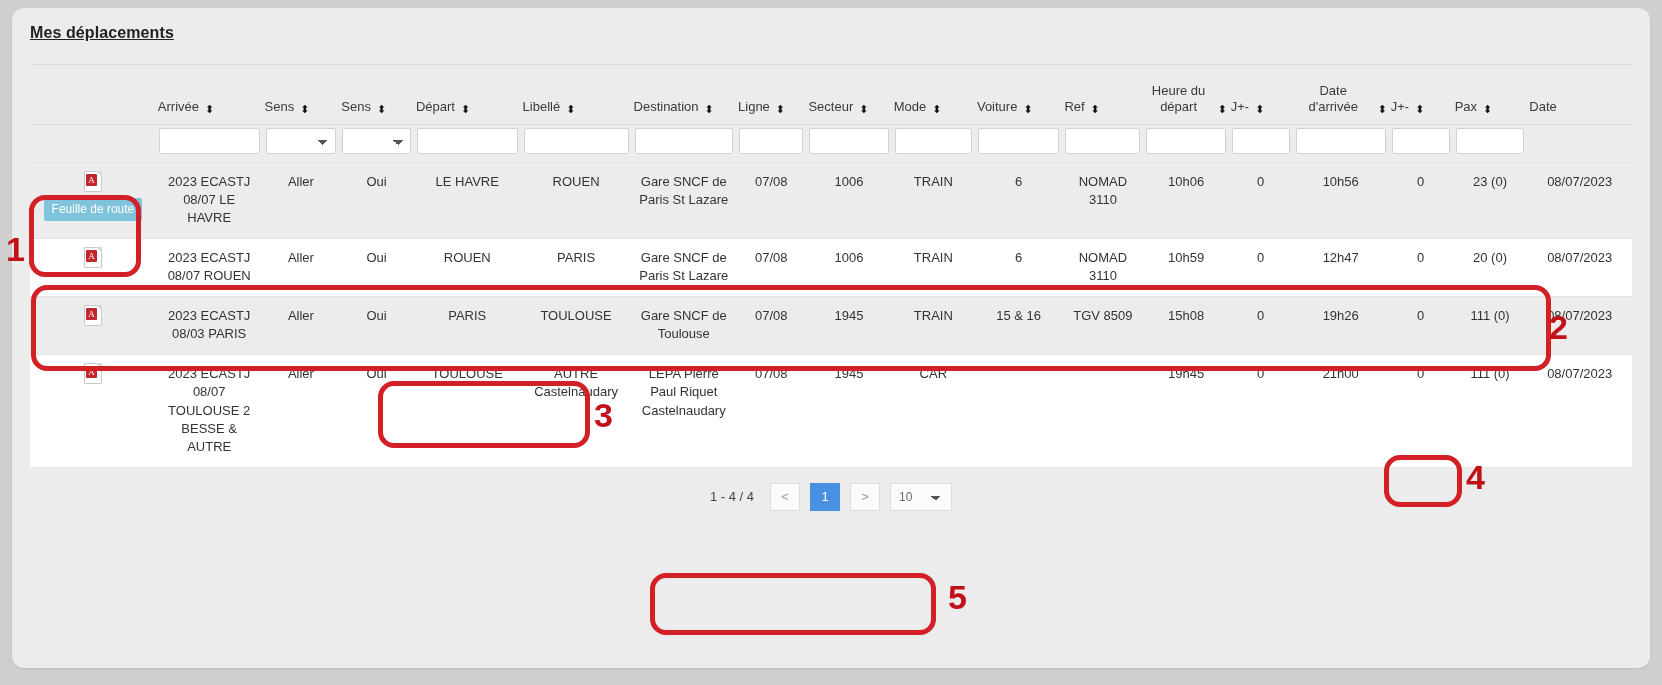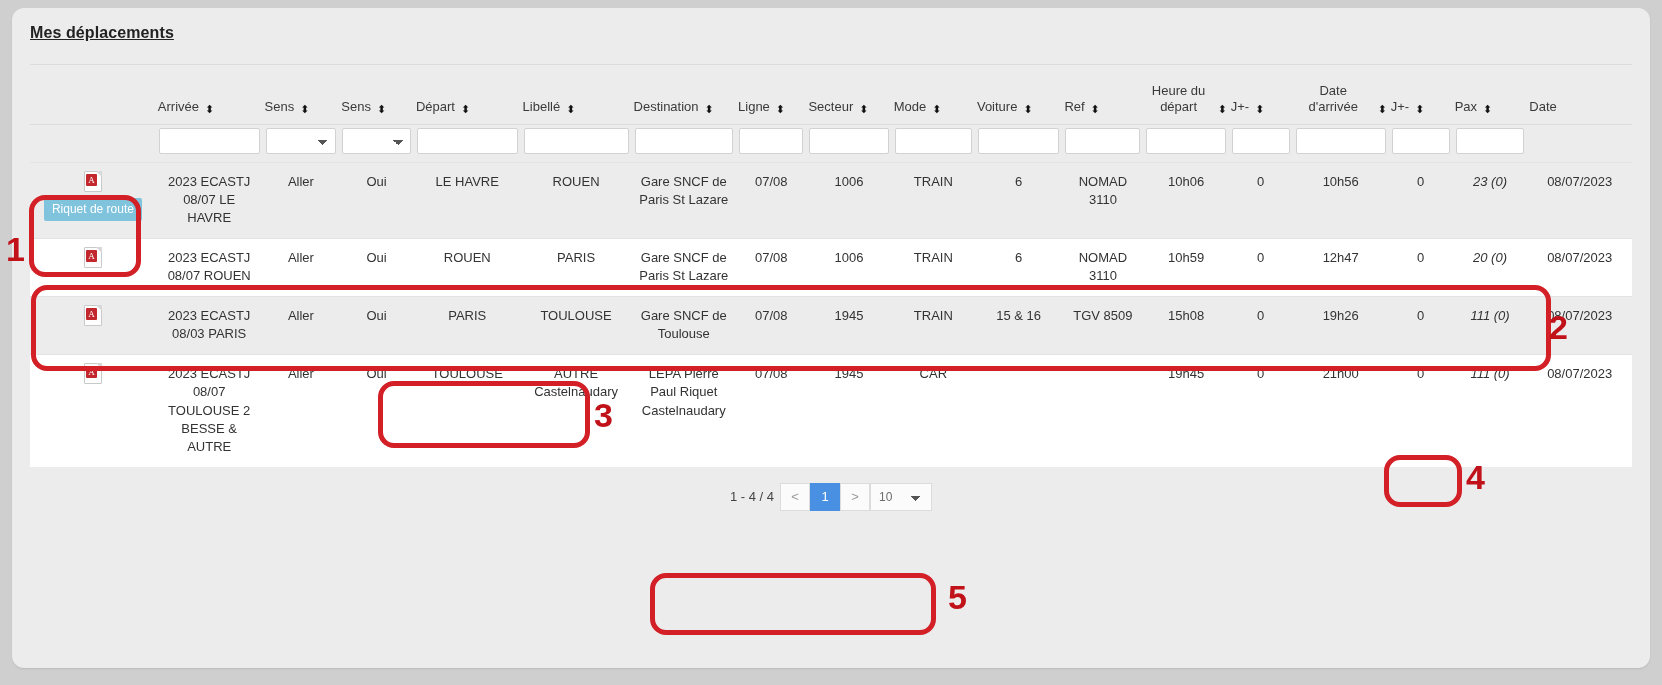--- a/index.html
+++ b/index.html
@@ -113,21 +113,21 @@
     text-align: center;
     vertical-align: top;
     padding: 10px 4px 10px 4px;
     line-height: 1.42;
     border-top: 1px solid #e3e3e3;
   }
   tr.data-row.alt td.cell { background: #ececec; }
   tr.data-row.white td.cell { background: #ffffff; }
   .link { color: #7d9cd2; }
   .muted { color: #6f6f6f; }
-  .pax { color: #7d9cd2; font-style: italic; }
+  .pax { color: #7d9cd2; }
 
   .pdf-cell { padding-top: 8px !important; }
   .pdf-icon {
     display: block;
     margin: 0 auto;
     width: 18px;
     height: 21px;
     position: relative;
   }
   .pdf-page {
@@ -165,20 +165,21 @@
     width: fit-content;
     white-space: nowrap;
   }
 
   .pager {
     background: #ececec;
     padding: 16px 0 18px 0;
     display: flex;
     align-items: center;
     justify-content: center;
+    gap: 10px;
   }
   .pager-count { font-size: 13px; color: #444; margin-right: 6px; }
   .pg-btn {
     min-width: 30px;
     height: 28px;
     line-height: 26px;
     border: 1px solid #dcdcdc;
     background: #fbfbfb;
     color: #9a9a9a;
     font-size: 13px;
@@ -393,21 +394,21 @@
             <td></td>
           </tr>
 
           <tr class="data-row alt">
             <td class="cell pdf-cell">
               <span class="pdf-icon">
                 <span class="pdf-page"></span>
                   <span class="pdf-fold"></span>
                   <span class="pdf-badge-sq">A</span>
               </span>
-              <span class="tip">Riquet de route</span>
+              <span class="tip">Feuille de route</span>
             </td>
             <td class="cell">2023 ECASTJ 08/07 LE HAVRE</td>
             <td class="cell">Aller</td>
             <td class="cell muted">Oui</td>
             <td class="cell link">LE HAVRE</td>
             <td class="cell link">ROUEN</td>
             <td class="cell">Gare SNCF de Paris St Lazare</td>
             <td class="cell">07/08</td>
             <td class="cell">1006</td>
             <td class="cell">TRAIN</td>

